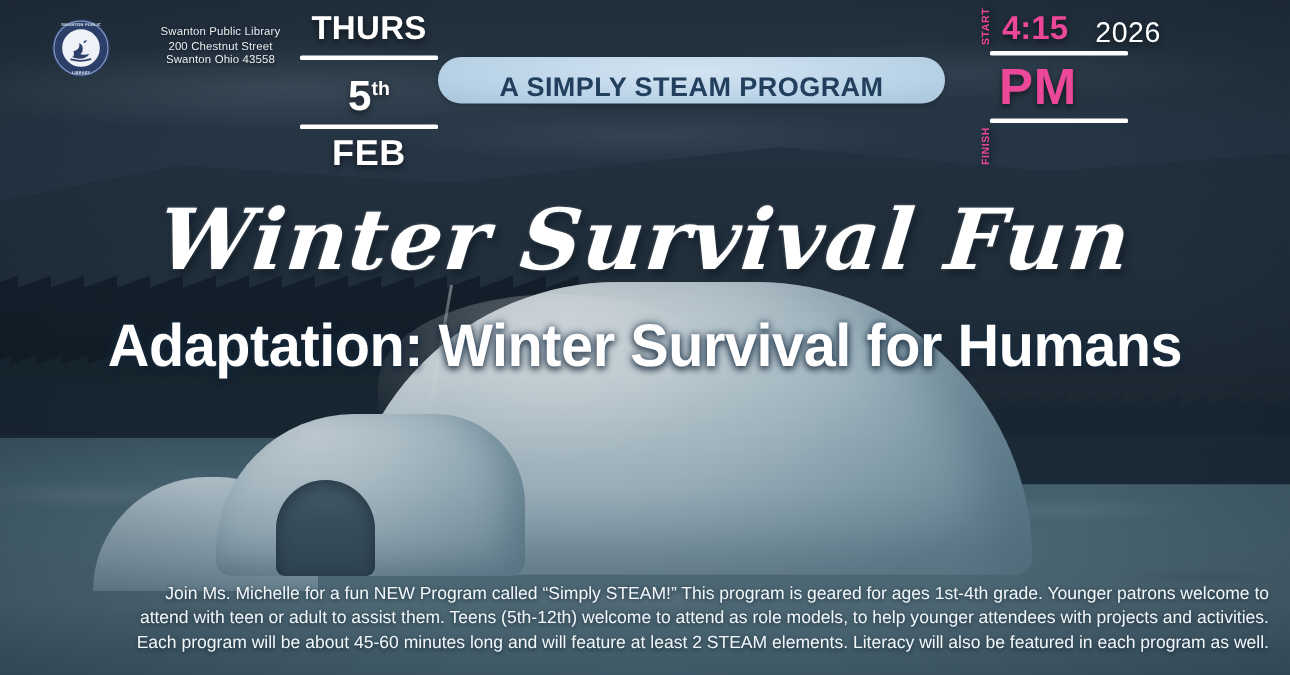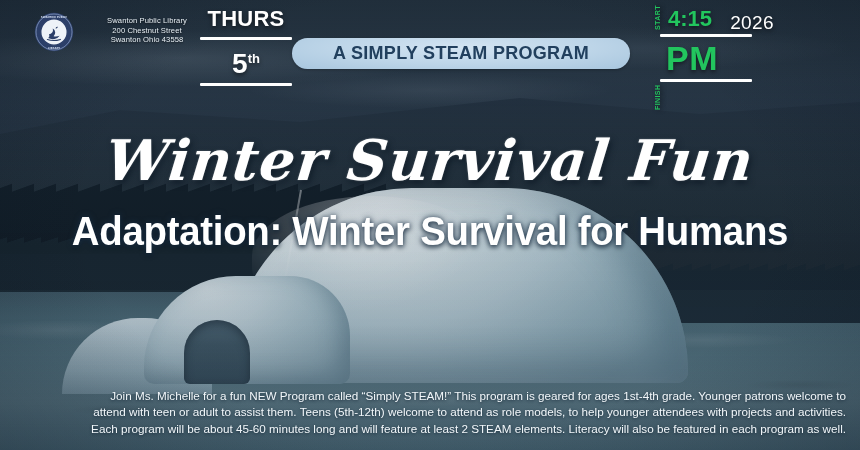--- a/index.html
+++ b/index.html
@@ -180,30 +180,30 @@
   .d-dow{ font-size:22px; font-weight:700; letter-spacing:.2px; line-height:30px; }
   .d-rule{ height:3px; background:#fff; margin:3px 8px; border-radius:1px; }
   .d-day{ font-size:28px; font-weight:700; line-height:32px;text-align:center; }
   .d-day sup{ font-size:13px; font-weight:700; vertical-align:super; }
   .d-mon{ font-size:24px; font-weight:700; line-height:28px; letter-spacing:.4px; }
 
   .pill{
     position:absolute; left:268px; top:38px; width:338px; height:31px;
     border-radius:999px;
     background:radial-gradient(ellipse at 50% 30%, #d3e4f2 0%, #bdd5e8 55%, #a8c6de 100%);
-    display:flex; align-items:center; justify-content:center;
+    display:flex; align-items:flex-end; justify-content:center;
     box-shadow:0 1px 3px rgba(0,0,0,.25);
   }
   .pill span{
     color:#22405e; font-size:18px; font-weight:700; letter-spacing:.3px;
   }
 
   .timebox{
     position:absolute; left:622px; top:6px; width:110px;
-    color:#22c55e; text-shadow:0 2px 4px rgba(0,0,0,.55);
+    color:#ec4899; text-shadow:0 2px 4px rgba(0,0,0,.55);
   }
   .t-row{ position:relative; height:26px; }
   .t-tag{
     position:absolute; left:0; top:2px;
     font-size:7px; font-weight:700; letter-spacing:.4px;
     transform:rotate(-90deg); transform-origin:left top;
     white-space:nowrap;
   }
   .t-tag.start{ left:8px; top:24px; }
   .t-tag.finish{ left:8px; top:26px; }
@@ -308,20 +308,21 @@
       <div>Swanton Public Library</div>
       <div>200 Chestnut Street</div>
       <div>Swanton Ohio 43558</div>
     </div>
 
     <div class="datebox">
       <div class="d-dow">THURS</div>
       <div class="d-rule"></div>
       <div class="d-day"><span>5</span><sup>th</sup></div>
       <div class="d-rule"></div>
+      <div class="d-mon">FEB</div>
     </div>
 
     <div class="pill">
       <span>A SIMPLY STEAM PROGRAM</span>
     </div>
 
     <div class="timebox">
       <div class="t-row">
         <div class="t-tag start">START</div>
         <div class="t-val">4:15</div>

